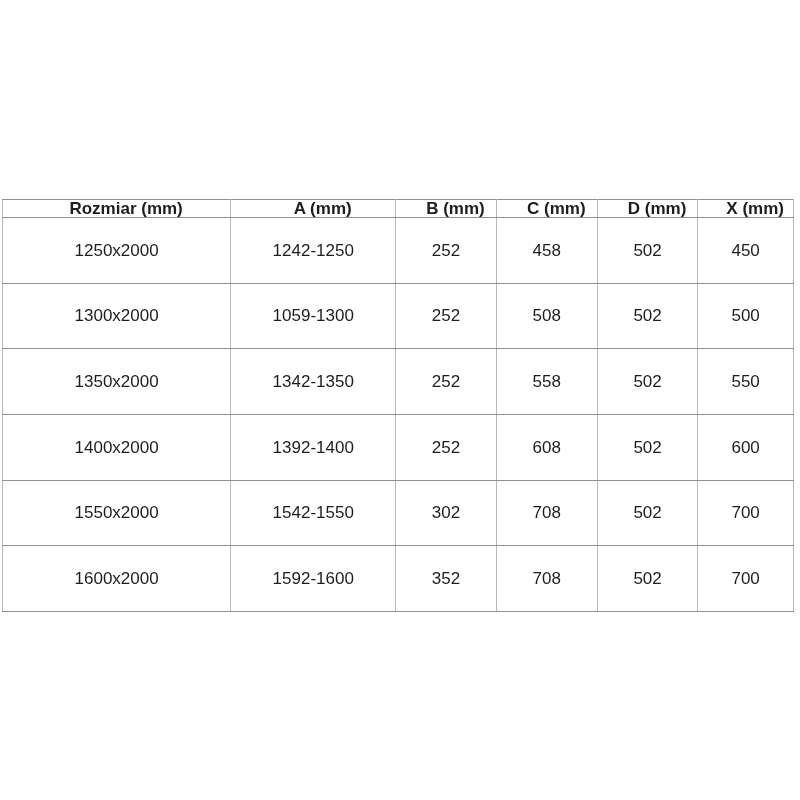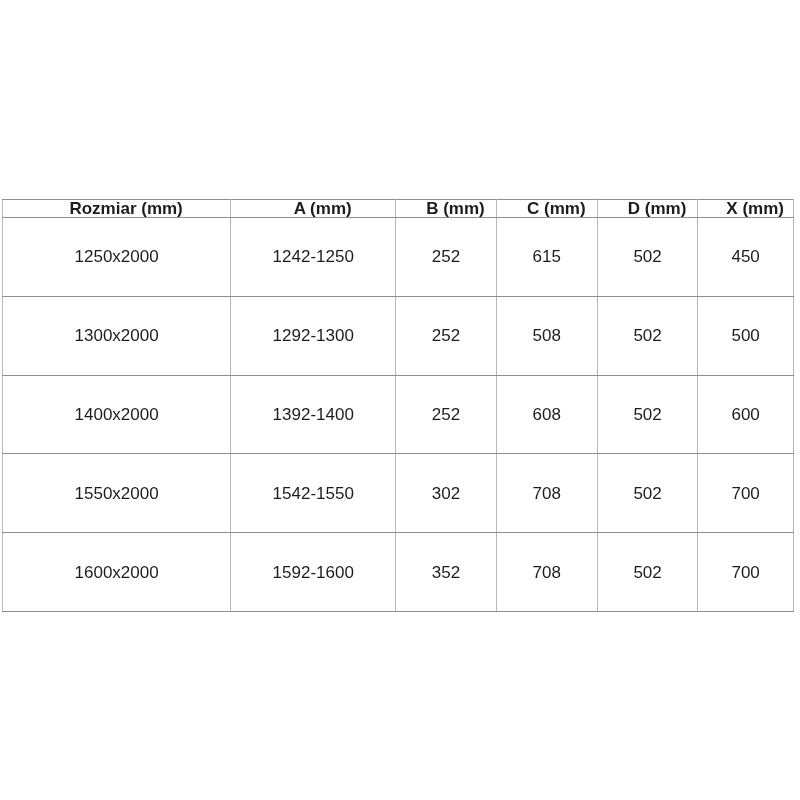--- a/index.html
+++ b/index.html
@@ -69,31 +69,39 @@
           <th class="col-3">C (mm)</th>
           <th class="col-4">D (mm)</th>
           <th class="col-5">X (mm)</th>
         </tr>
     </thead>
     <tbody id="table-body">
         <tr>
           <td class="col-0">1250x2000</td>
           <td class="col-1">1242-1250</td>
           <td class="col-2">252</td>
-          <td class="col-3">615</td>
+          <td class="col-3">458</td>
           <td class="col-4">502</td>
           <td class="col-5">450</td>
         </tr>
         <tr>
           <td class="col-0">1300x2000</td>
-          <td class="col-1">1292-1300</td>
+          <td class="col-1">1059-1300</td>
           <td class="col-2">252</td>
           <td class="col-3">508</td>
           <td class="col-4">502</td>
           <td class="col-5">500</td>
+        </tr>
+        <tr>
+          <td class="col-0">1350x2000</td>
+          <td class="col-1">1342-1350</td>
+          <td class="col-2">252</td>
+          <td class="col-3">558</td>
+          <td class="col-4">502</td>
+          <td class="col-5">550</td>
         </tr>
         <tr>
           <td class="col-0">1400x2000</td>
           <td class="col-1">1392-1400</td>
           <td class="col-2">252</td>
           <td class="col-3">608</td>
           <td class="col-4">502</td>
           <td class="col-5">600</td>
         </tr>
         <tr>

